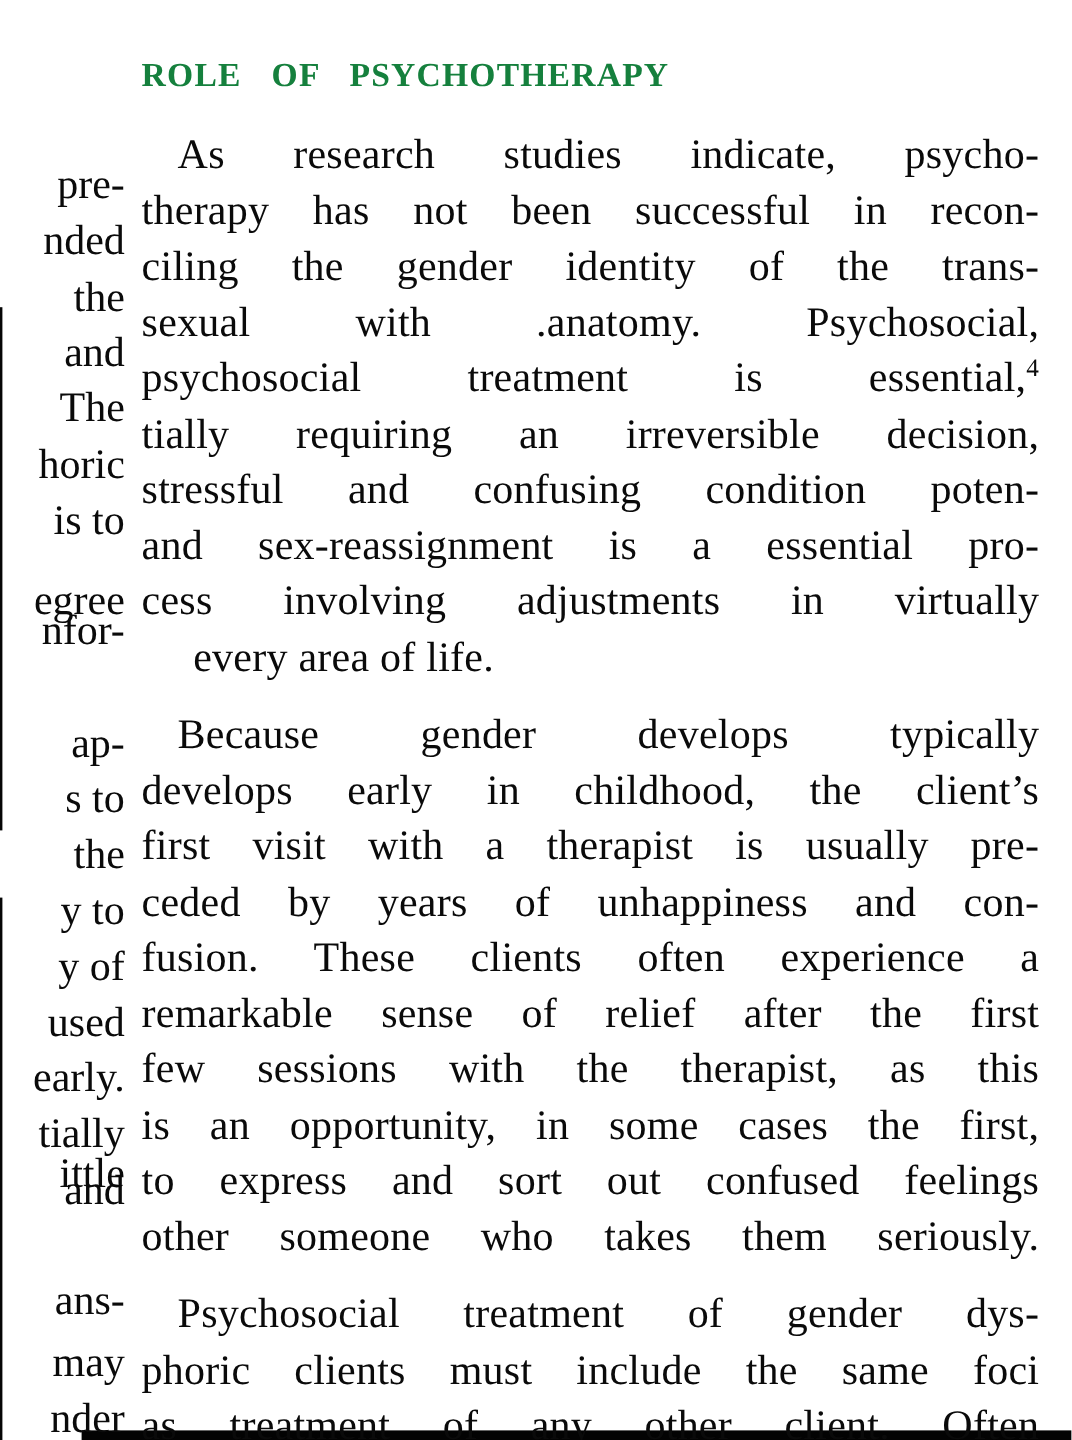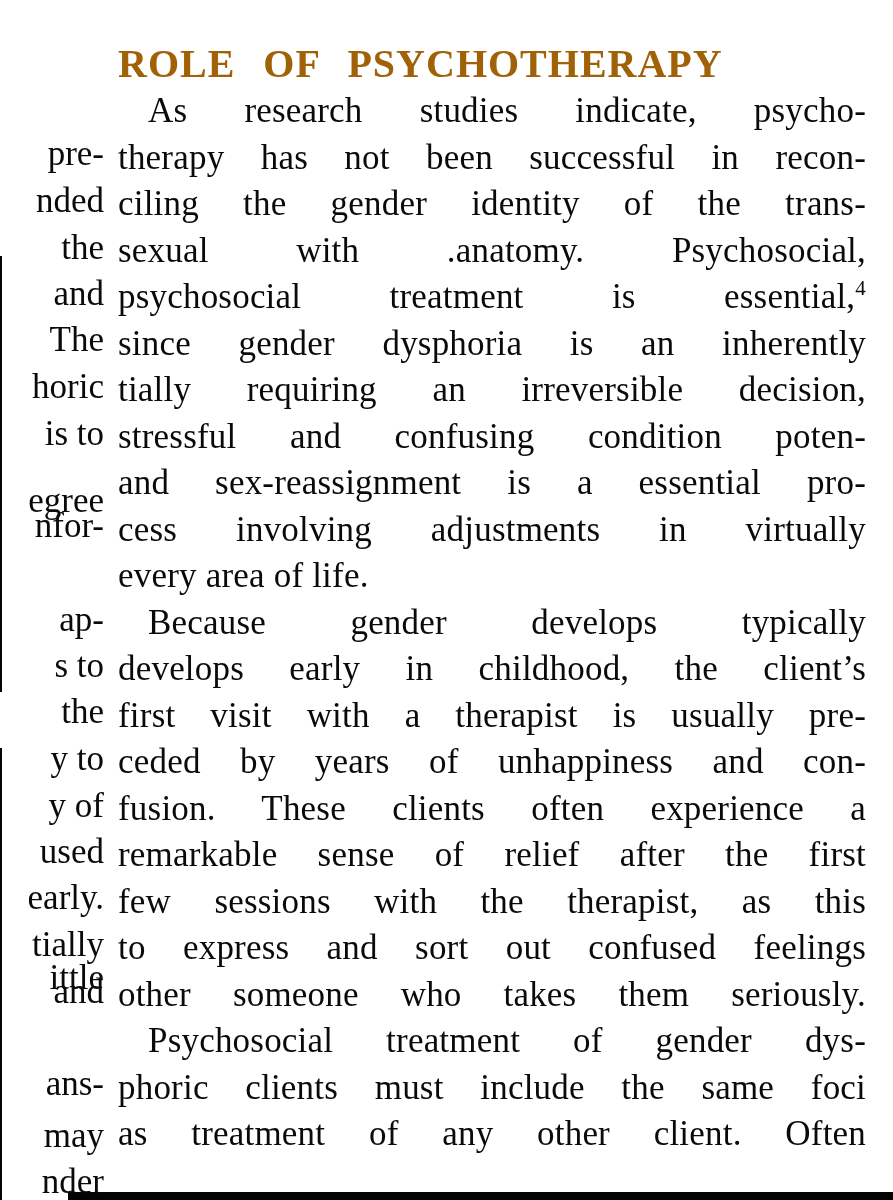--- a/index.html
+++ b/index.html
@@ -38,35 +38,35 @@
     white-space: nowrap;
     color: #0a0a0a;
   }
   
   .main-col {
     position: absolute; left: 118px; top: 40px;
     width: 748px;
   }
   .title {
     margin: 0; padding: 0;
-    font-size: 40px; font-weight: bold;
+    font-size: 28px; font-weight: bold;
     letter-spacing: 1px; word-spacing: 17px;
     line-height: 48px; height: 48px;
-    color: #a16207;
+    color: #15803d;
   }
   .para { margin: 0; padding: 0; }
   .ln {
     height: 46.5px; line-height: 46.5px;
     font-size: 35px; letter-spacing: 0.2px;
     text-align: justify; text-align-last: justify;
     overflow: hidden;
     color: #0a0a0a;
   }
-  .ln.indent { text-indent: 30px; }
-  .ln.last { text-align-last: left; }
+  .ln.indent { text-indent: 30px; margin-top: 18px; }
+  .ln.last { text-align-last: left; margin-left: 43px; }
   .sup {
     font-size: 21px;
     vertical-align: super;
     line-height: 0;
   }
 </style>
 </head>
 <body>
 
 <div class="page">
@@ -102,36 +102,36 @@
 
   <div class="main-col">
     <h1 class="title">ROLE OF PSYCHOTHERAPY</h1>
 
     <div class="para">
       <div class="ln indent">As research studies indicate, psycho-</div>
       <div class="ln">therapy has not been successful in recon-</div>
       <div class="ln">ciling the gender identity of the trans-</div>
       <div class="ln">sexual with .anatomy. Psychosocial,</div>
       <div class="ln"><span>psychosocial treatment is essential,</span><span class="sup">4</span></div>
-      <div class="ln">since gender dysphoria is an inherently</div>
       <div class="ln">tially requiring an irreversible decision,</div>
       <div class="ln">stressful and confusing condition poten-</div>
       <div class="ln">and sex-reassignment is a essential pro-</div>
       <div class="ln">cess involving adjustments in virtually</div>
       <div class="ln last">every area of life.</div>
     </div>
 
     <div class="para">
       <div class="ln indent">Because gender develops typically</div>
       <div class="ln">develops early in childhood, the client’s</div>
       <div class="ln">first visit with a therapist is usually pre-</div>
       <div class="ln">ceded by years of unhappiness and con-</div>
       <div class="ln">fusion. These clients often experience a</div>
       <div class="ln">remarkable sense of relief after the first</div>
       <div class="ln">few sessions with the therapist, as this</div>
+      <div class="ln">is an opportunity, in some cases the first,</div>
       <div class="ln">to express and sort out confused feelings</div>
       <div class="ln">other someone who takes them seriously.</div>
     </div>
 
     <div class="para">
       <div class="ln indent">Psychosocial treatment of gender dys-</div>
       <div class="ln">phoric clients must include the same foci</div>
       <div class="ln">as treatment of any other client. Often</div>
     </div>
   </div>

